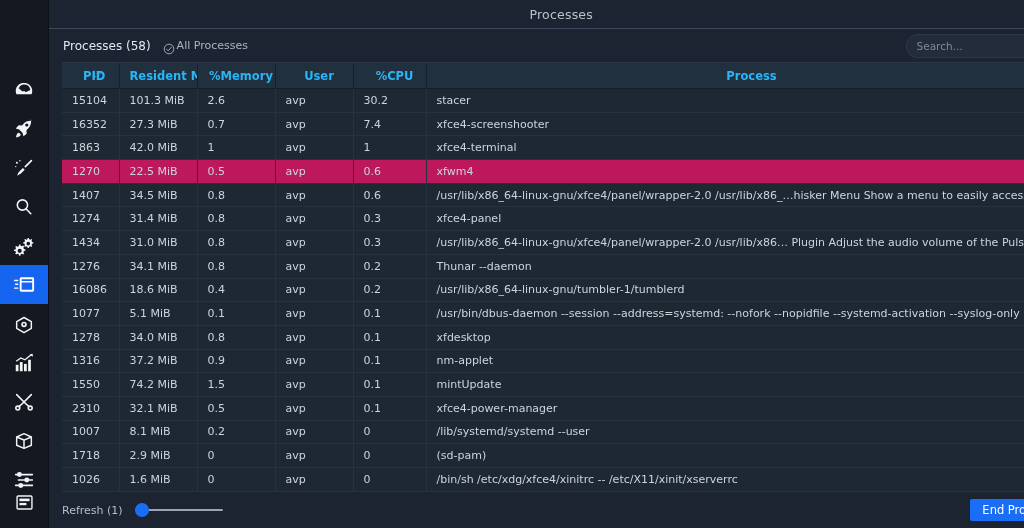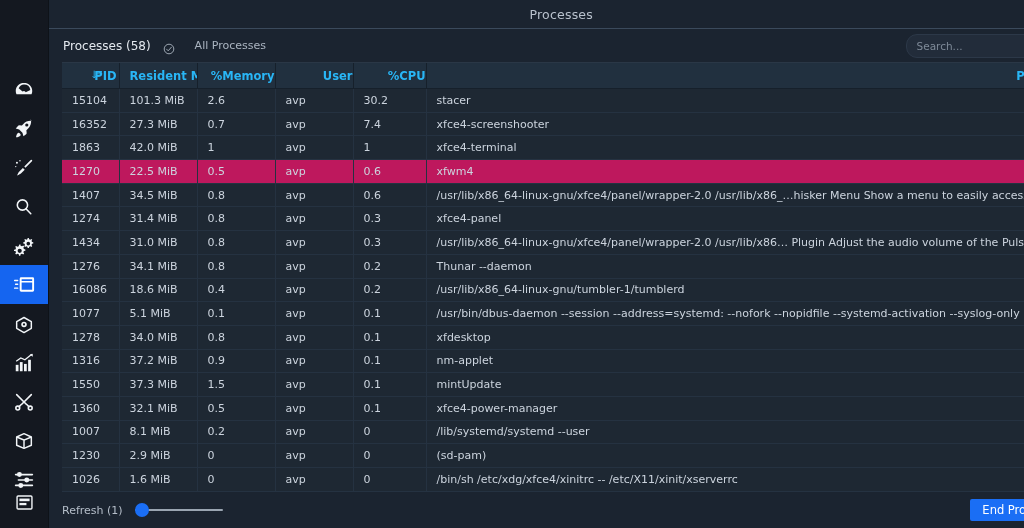--- a/index.html
+++ b/index.html
@@ -42,21 +42,21 @@
     font-size:12.5px;color:#b9c2cd;letter-spacing:.2px;
   }
 
   .toolbar{
     height:33px;min-height:33px;
     display:flex;align-items:center;
     padding:0 14px 0 14px;
     background:#1b2430;
   }
   .proc-count{font-size:12px;color:#e3e8ee;margin-right:12px;}
-  .chk-wrap{display:flex;align-items:center;gap:20px;cursor:pointer;}
+  .chk-wrap{display:flex;align-items:center;gap:2px;cursor:pointer;}
   .chk-ico{width:12px;height:12px;display:block;}
   .chk-label{font-size:11px;color:#aab4c0;}
   .spacer{flex:1;}
   .search{
     width:134px;height:22px;border-radius:11px;
     background:#222c3a;border:1px solid #2c3848;
     display:flex;align-items:center;padding:0 8px 0 10px;
   }
   .search input{
     flex:1;background:transparent;border:none;outline:none;
@@ -70,21 +70,21 @@
     flex:1;overflow:hidden;position:relative;
     margin:0 6px 0 13px;
     background:#1e2833;
     border-top:1px solid #2a3746;
   }
   table{border-collapse:collapse;width:1005px;table-layout:fixed;}
   thead th{
     background:#21303f;
     color:#29b6f6;
     font-size:11.5px;font-weight:bold;
-    text-align:right;
+    text-align:center;
     height:25px;
     padding:0 0 0 10px;
     border-right:1px solid #16202b;
     border-bottom:1px solid #16202b;
     white-space:nowrap;overflow:hidden;
     position:relative;
   }
   thead th.sorted{padding-right:2px;}
   .sort-ico{position:absolute;right:16px;top:50%;transform:translateY(-50%);}
   tbody td{
@@ -402,44 +402,44 @@
             <tr>
               <td>1316</td>
               <td>37.2 MiB</td>
               <td>0.9</td>
               <td>avp</td>
               <td>0.1</td>
               <td>nm-applet</td>
             </tr>
             <tr>
               <td>1550</td>
-              <td>37.3 MiB</td>
+              <td>74.2 MiB</td>
               <td>1.5</td>
               <td>avp</td>
               <td>0.1</td>
               <td>mintUpdate</td>
             </tr>
             <tr>
-              <td>1360</td>
+              <td>2310</td>
               <td>32.1 MiB</td>
               <td>0.5</td>
               <td>avp</td>
               <td>0.1</td>
               <td>xfce4-power-manager</td>
             </tr>
             <tr>
               <td>1007</td>
               <td>8.1 MiB</td>
               <td>0.2</td>
               <td>avp</td>
               <td>0</td>
               <td>/lib/systemd/systemd --user</td>
             </tr>
             <tr>
-              <td>1230</td>
+              <td>1718</td>
               <td>2.9 MiB</td>
               <td>0</td>
               <td>avp</td>
               <td>0</td>
               <td>(sd-pam)</td>
             </tr>
             <tr>
               <td>1026</td>
               <td>1.6 MiB</td>
               <td>0</td>

